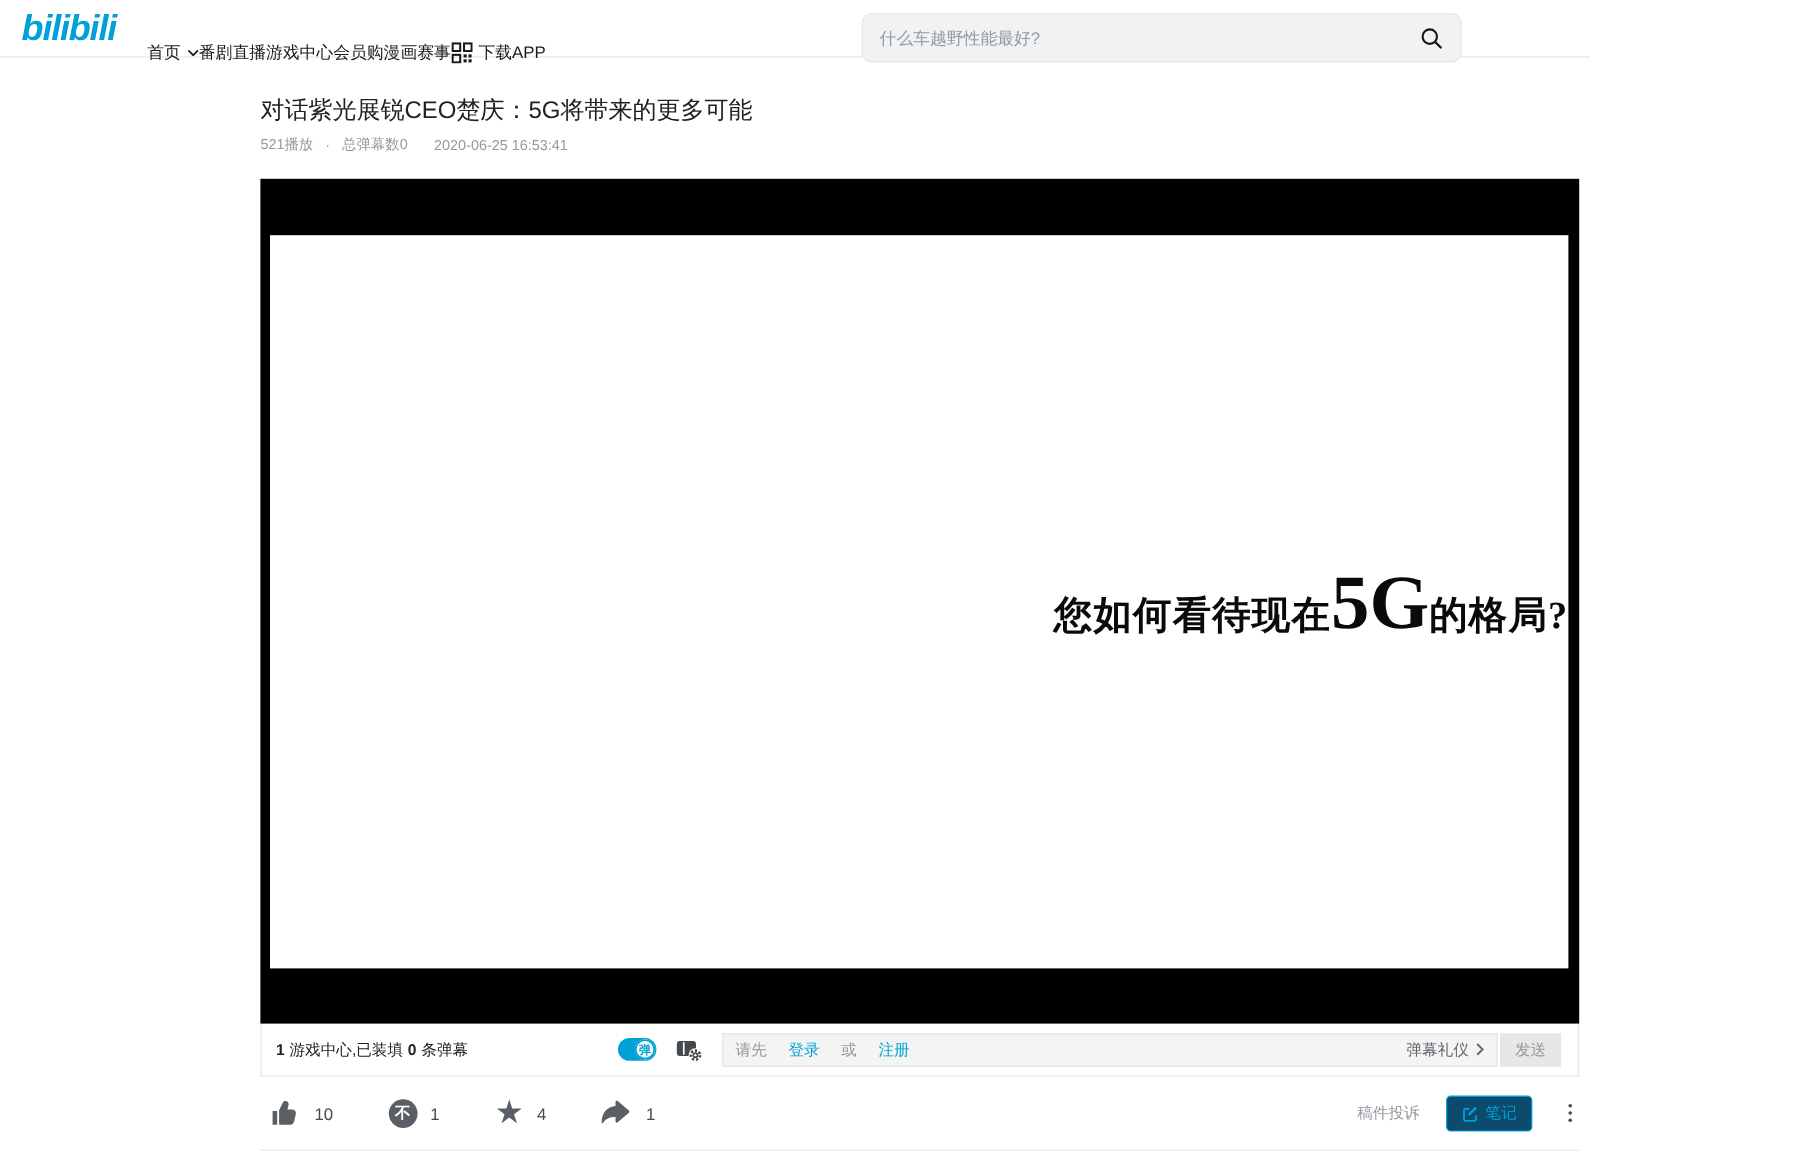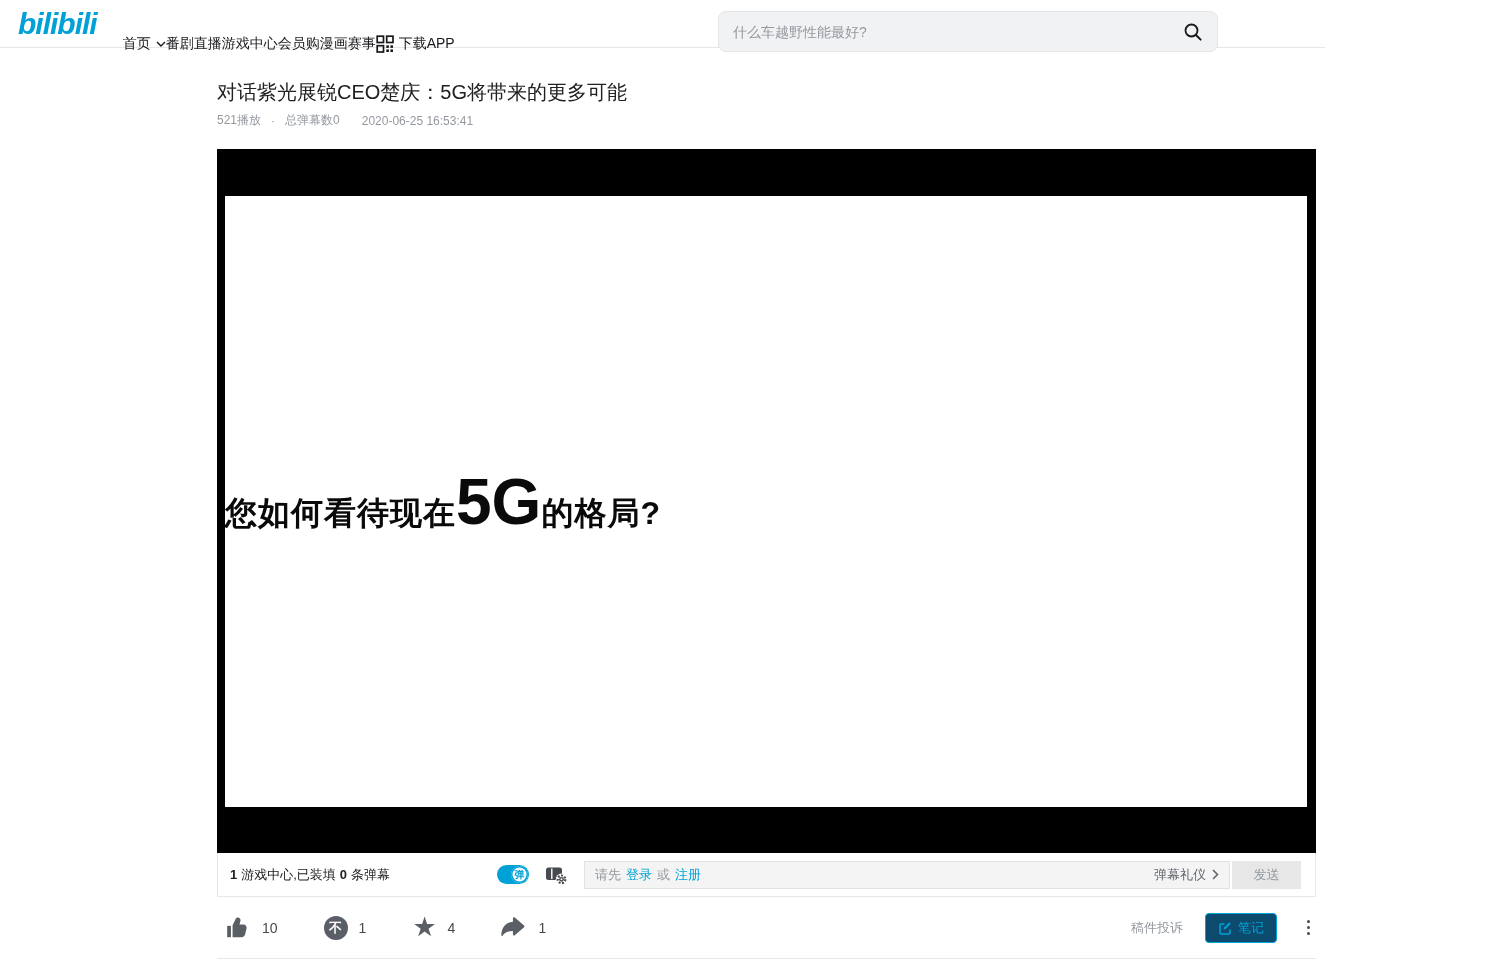--- a/index.html
+++ b/index.html
@@ -27,45 +27,45 @@
   .title { margin-top:30px; font-size:20px; font-weight:400; color:#212121;
     line-height:28px; }
   .meta { margin-top:6px; font-size:12px; color:#9499a0; display:flex;
     align-items:center; gap:10px; }
   .meta .date { margin-left:12px; }
 
   
   .player { position:relative; margin-top:20px; width:1099px; height:704px;
     background:#000; }
   .frame { position:absolute; left:8px; right:9px; top:47px; bottom:46px;
-    background:#fff; display:flex; align-items:center; justify-content:flex-start; }
+    background:#fff; display:flex; align-items:center; justify-content:flex-end;font-family:Liberation Serif, serif; }
   .caption { color:#0a0a0a; font-weight:900; white-space:nowrap; }
   .cap-sm { font-size:32px; letter-spacing:1px; }
   .cap-big { font-size:64px; letter-spacing:0px; }
 
   
   .dm-bar { width:1099px; height:44px; border:1px solid #e5e7e9; border-top:none;
     display:flex; align-items:center; background:#fff; }
   .watching { flex:1; margin-left:12px; display:flex; align-items:center; gap:4px;
     font-size:13px; color:#212121; }
   .watching b { font-weight:bold; }
   .dm-toggle { position:relative; width:32px; height:19px; border-radius:10px;
     background:#00a1d6; flex:none; }
   .dm-toggle .knob { position:absolute; top:1px; right:1px; width:17px; height:17px;
     border-radius:50%; background:#fff; box-shadow:inset 0 0 0 1.5px #00a1d6;
     display:flex; align-items:center; justify-content:center;
     font-size:10px; color:#00a1d6; font-weight:bold; }
   .dm-settings { margin-left:16px; flex:none; display:flex; }
   .dm-input { margin-left:16px; width:646px; height:28px; background:#f4f4f4;
     border:1px solid #e0e3e5; display:flex; align-items:center; padding:0 10px;
-    font-size:13px; color:#9499a0; gap:5px; }
+    font-size:13px; color:#9499a0; gap:18px; }
   .dm-input .link { color:#00a1d6; }
   .dm-input .spacer { flex:1; }
   .etiquette { display:flex; align-items:center; gap:6px; color:#61666d;margin-left:32px; }
-  .send-btn { margin-left:2px; margin-right:14px; width:69px; height:28px;
+  .send-btn { margin-left:2px; margin-right:14px; width:51px; height:28px;
     background:#e7e7e7; border:none; font-size:13px; color:#9499a0;
     font-family:inherit; cursor:pointer; }
 
   
   .actions { width:1099px; height:62px; border-bottom:1px solid #e5e7e9;
     display:flex; align-items:center; padding-left:8px; }
   .act { display:flex; align-items:center; gap:11px; margin-right:46px; }
   .act .cnt { font-size:14px; color:#46494d; }
   .coin-circle { width:24px; height:24px; border-radius:50%; background:#5a5f66;
     color:#fff; font-size:13px; font-weight:bold; display:flex;

